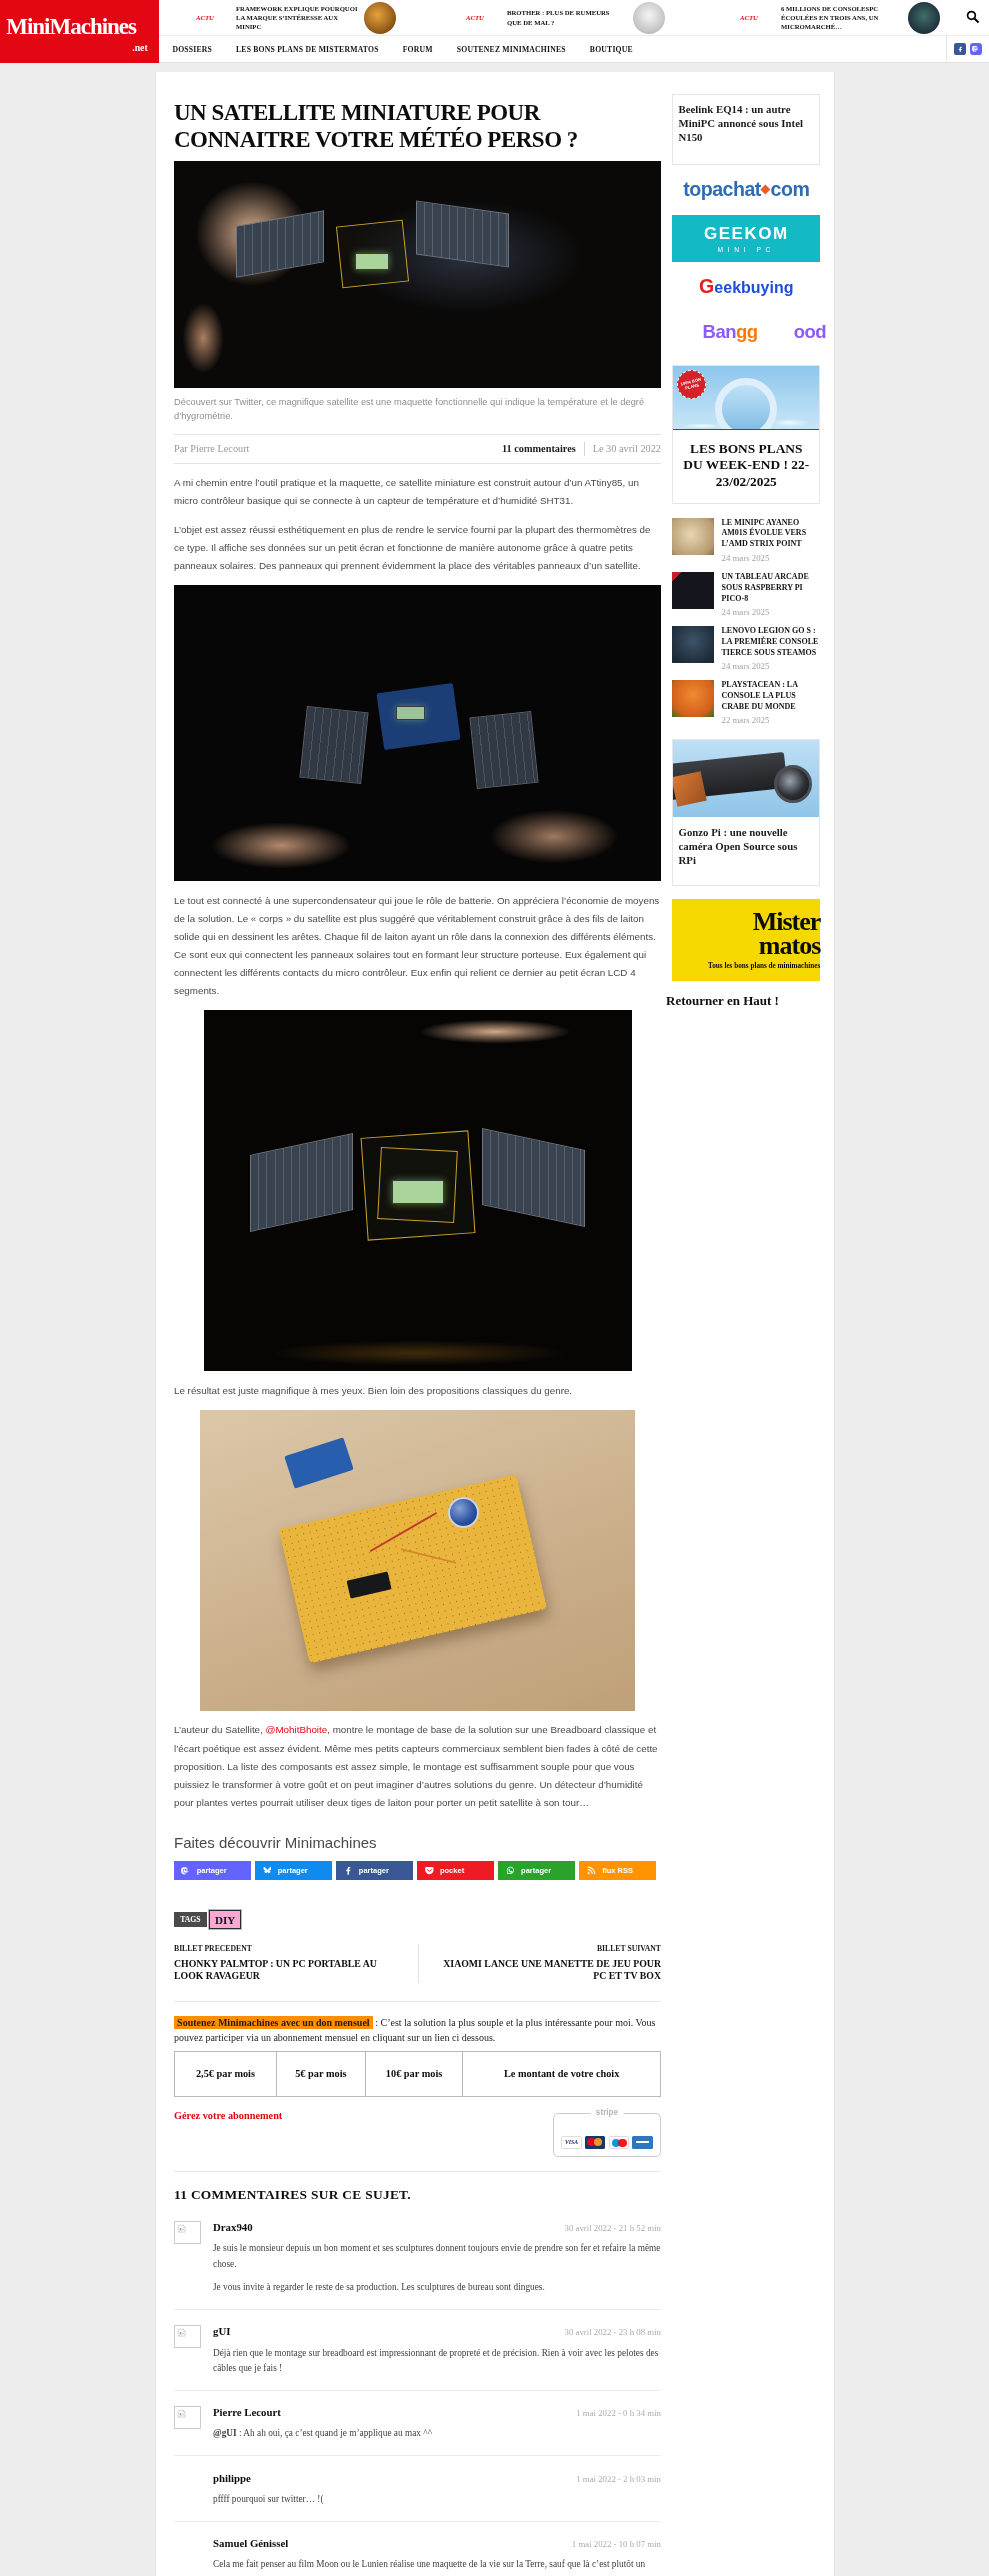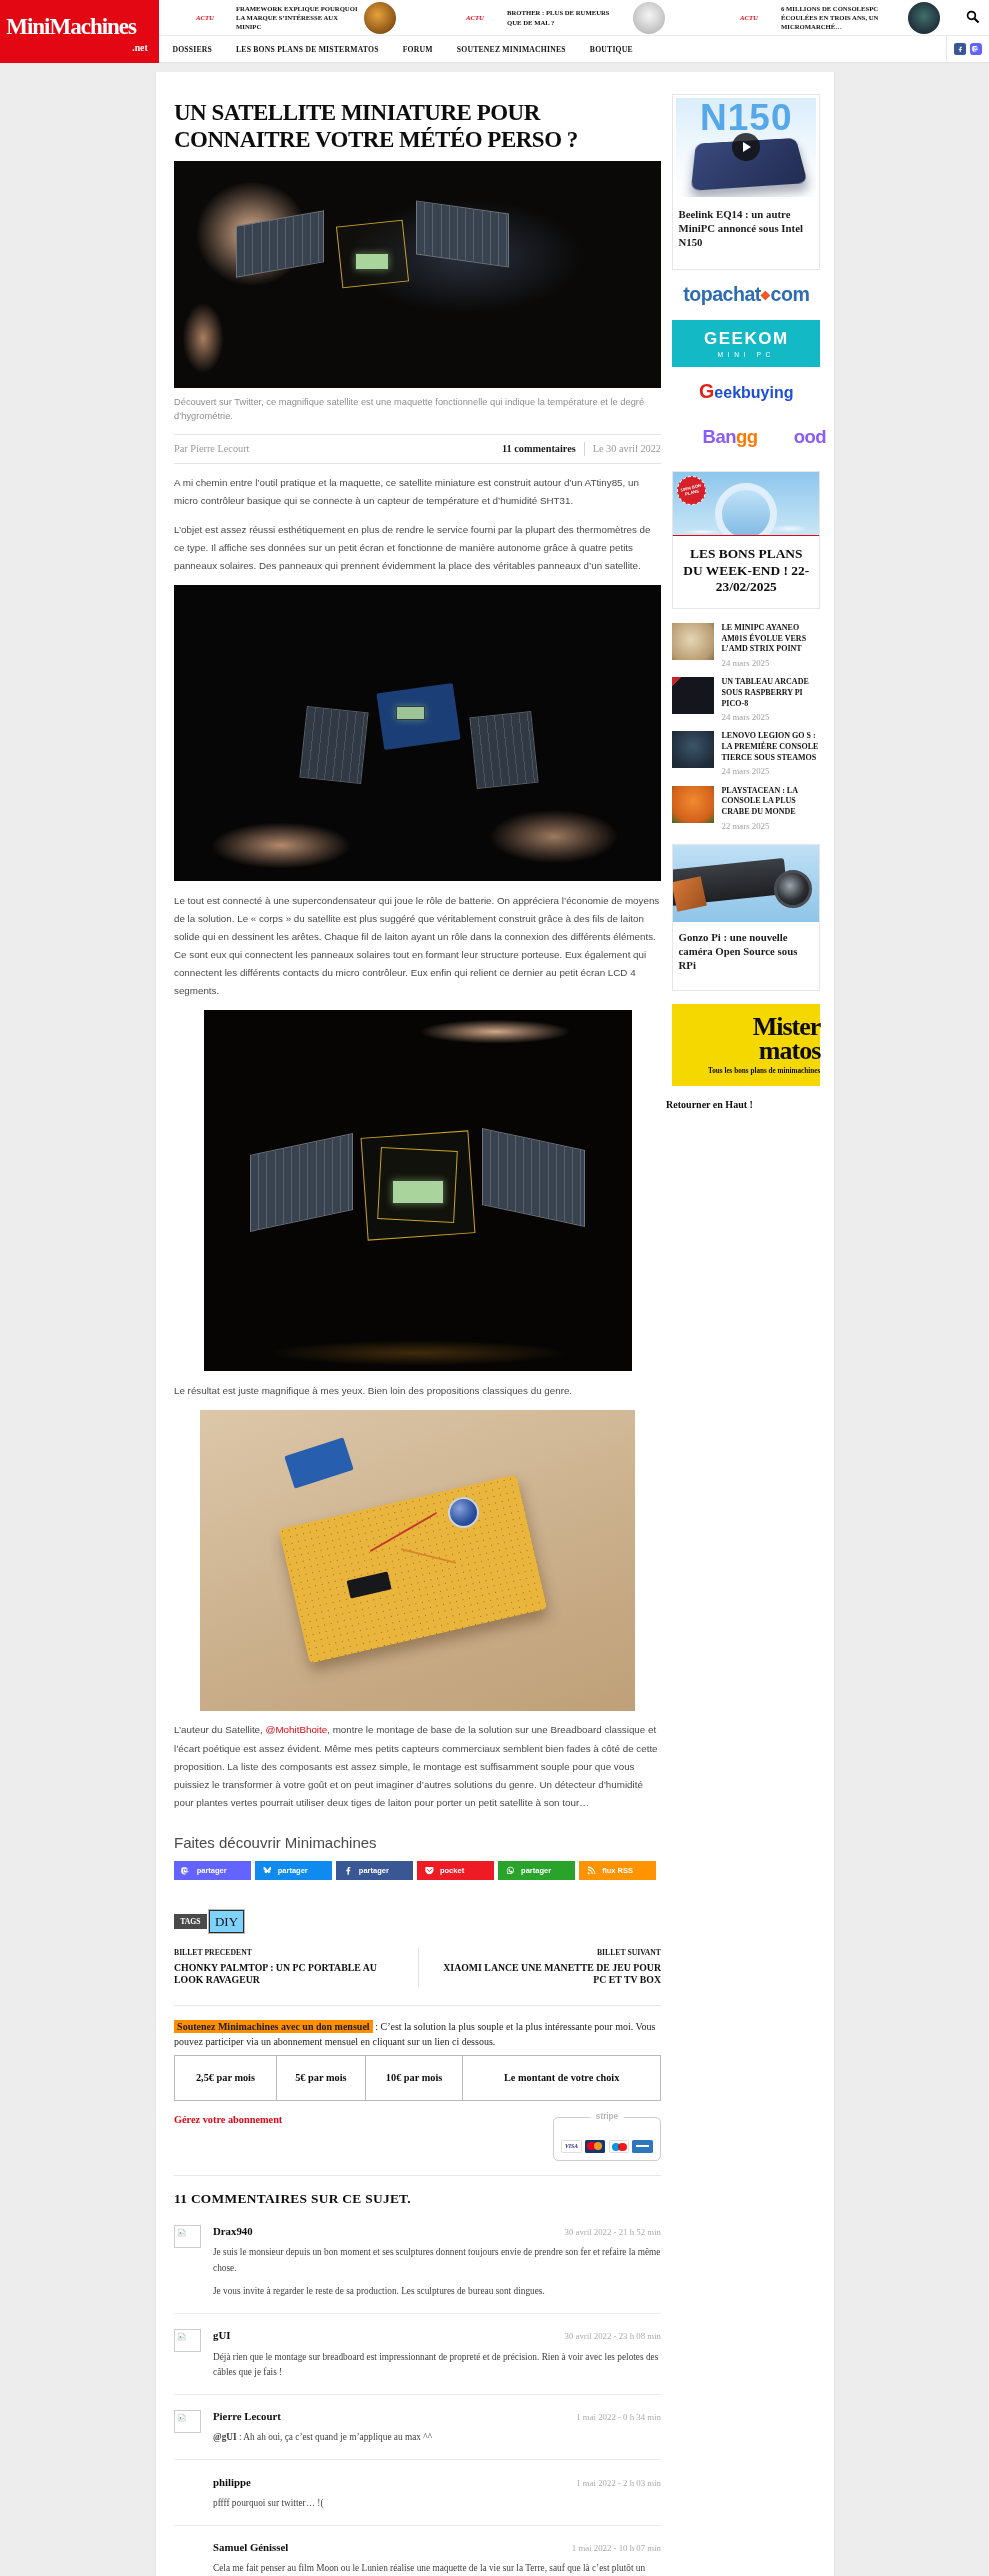--- a/index.html
+++ b/index.html
@@ -76,21 +76,21 @@
   .para { font-size:9.8px; color:#4a4a4a; line-height:1.85; margin:10.3px 0; }
   .redlink { color:#e30613; }
   .share-heading { font-size:15px; color:#4a4a4a; margin:21.6px 0 10.3px; font-weight:normal; }
   .share-row { display:flex; gap:4.1px; }
   .share-btn { width:77px; height:19px; display:flex; align-items:center; color:#fff; font-weight:bold; font-size:7.5px; padding-left:7.2px; gap:6.2px; }
   .sb-icon { display:flex; width:9.3px; height:9.3px; align-items:center; justify-content:center; }
   .sb-mastodon { background:#6364ff; } .sb-bluesky { background:#0f8bf0; } .sb-facebook { background:#3a5795; }
   .sb-pocket { background:#ee1b24; } .sb-whatsapp { background:#2aa32a; } .sb-rss { background:#ff9400; }
   .tags-row { margin:30px 0 14.4px; display:flex; align-items:center;text-align:right; }
   .tags-label { background:#4a4a4a; color:#fff; font-family:"Liberation Serif",serif; font-weight:bold; font-size:7.7px; padding:3.1px 6.2px; }
-  .tag-chip { border:0.5px solid #2b2b2b; outline:0.5px solid #bbb; outline-offset:0.5px; color:#111; font-family:"Liberation Serif",serif; font-weight:normal; font-size:13px; padding:2.6px 4.6px; margin-left:2.6px; background:#7dd3fc; }
+  .tag-chip { border:0.5px solid #2b2b2b; outline:0.5px solid #bbb; outline-offset:0.5px; color:#111; font-family:"Liberation Serif",serif; font-weight:bold; font-size:11px; padding:2.6px 4.6px; margin-left:2.6px; background:#f9a8d4; }
   .prevnext { display:flex; margin:10.3px 0 17.5px; }
   .pn-col { width:50%; }
   .pn-col.right { text-align:right; border-left:0.5px solid #e3e3e3; padding-left:15.5px; }
   .pn-col.left { padding-right:15.5px; }
   .pn-label { font-family:"Liberation Serif",serif; font-weight:bold; font-size:7.7px; color:#1a1a1a; }
   .pn-title { display:block; font-family:"Liberation Serif",serif; font-weight:bold; font-size:9.8px; color:#0d0d0d; margin-top:5.2px; line-height:1.3; }
   .rule { height:0.5px; background:#e6e6e6; margin:13.4px 0; }
   .support-p { font-family:"Liberation Serif",serif; font-size:10px; color:#1c1c1c; line-height:1.5; margin-bottom:6.2px; }
   .hl { background:#ff8f00; font-weight:bold; padding:1px 3.1px; }
   table.plans { width:100%; border-collapse:collapse; margin:5.2px 0 13.4px; }
@@ -160,21 +160,21 @@
   .bp-item-title { font-family:"Liberation Serif",serif; font-weight:bold; font-size:8px; line-height:1.35; color:#141414; }
   .bp-item-date { font-family:"Liberation Serif",serif; font-size:8.8px; color:#a3a3a3; margin-top:2.6px; }
   .cam-img { position:relative; height:77px; margin:0; overflow:hidden; background:linear-gradient(180deg,#bfe0f5,#8fc4e8); }
   .cam-body { position:absolute; left:-5.2px; top:18.5px; width:118px; height:36px; background:linear-gradient(180deg,#3c3f44,#1e2023); transform:rotate(-6deg); border-radius:3.1px; }
   .cam-lens { position:absolute; left:101px; top:25px; width:38px; height:38px; border-radius:50%; background:radial-gradient(circle at 40% 40%, #9aa3ad, #2c2f33 55%, #101114); border:3.1px solid #4a4e54; }
   .cam-orange { position:absolute; left:1px; top:34px; width:30px; height:30px; background:linear-gradient(135deg,#d97a3a,#9c4f1e); transform:rotate(-12deg); }
   .cam-title { padding:8.2px 5.2px 17.5px; font-family:"Liberation Serif",serif; font-weight:bold; font-size:10.8px; line-height:1.3; color:#1c1c1c; }
   .matos { width:148px; height:82px; background:#f5d800; display:flex; flex-direction:column; align-items:flex-end; justify-content:center; margin-bottom:12.4px; }
   .matos .m1 { font-family:"Liberation Serif",serif; font-weight:bold; font-size:26px; line-height:.92; letter-spacing:-1px; color:#0d0d0d; }
   .matos .tag { font-family:"Liberation Serif",serif; font-weight:bold; font-size:7.2px; color:#0d0d0d; margin-top:4.1px; }
-  .backtop { font-family:"Liberation Serif",serif; font-weight:bold; font-size:10px; color:#0d0d0d; display:inline-block; margin-left:-6.2px; }
+  .backtop { font-family:"Liberation Serif",serif; font-weight:bold; font-size:13px; color:#0d0d0d; display:inline-block; margin-left:-6.2px; }
 </style>
 </head>
 <body>
 
 <header>
   <a class="logo-box">
     <span class="logo-main">MiniMachines</span>
     <span class="logo-net">.net</span>
   </a>
   <div class="ticker-rule"></div>
@@ -481,27 +481,20 @@
         <p class="c-text"><strong class="c-mention"></strong><span>Cela me fait penser au film Moon ou le Lunien réalise une maquette de la vie sur la Terre, sauf que là c’est plutôt un Terrien qui a envie d’espace :)</span><strong class="c-link"></strong></p>
 
       </div>
     </div>
 
   </main>
 
   <aside class="sidebar">
 
     <div class="card">
-      <div class="vcard-img">
-        <div class="n150">N150</div>
-        <div class="minipc"></div>
-        <div class="playbtn">
-            <i></i>
-          </div>
-      </div>
       <a class="vcard-title" style="display:block;">Beelink EQ14 : un autre MiniPC annoncé sous Intel N150</a>
     </div>
 
     <a class="partner">
       <span class="topachat">
         <span>topachat</span>
         <span class="diamond"></span>
         <span>com</span>
       </span>
     </a>

